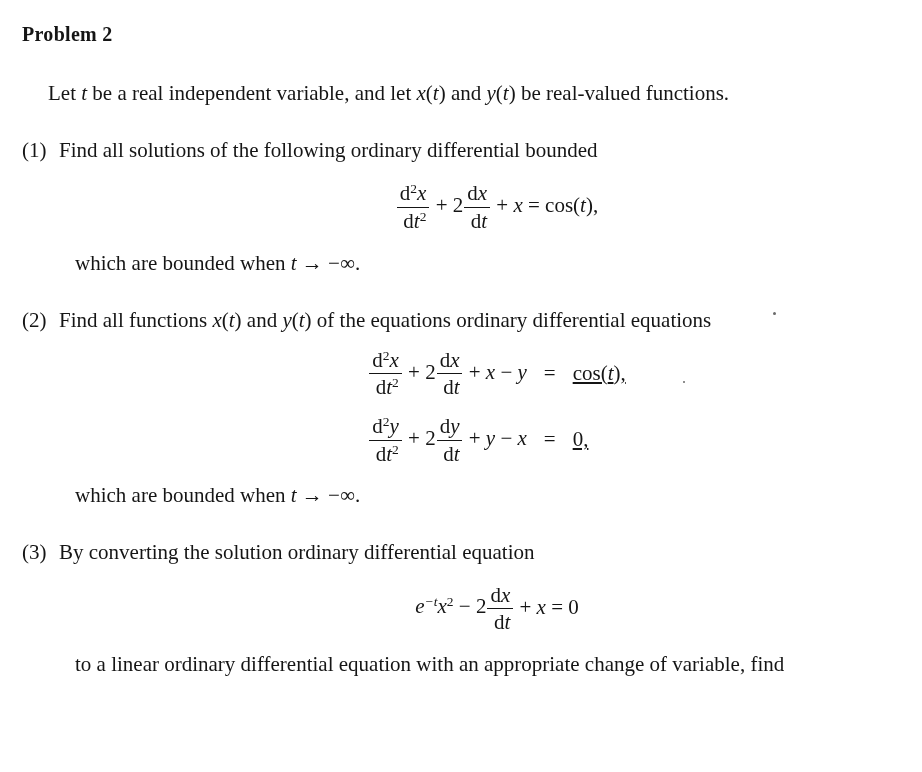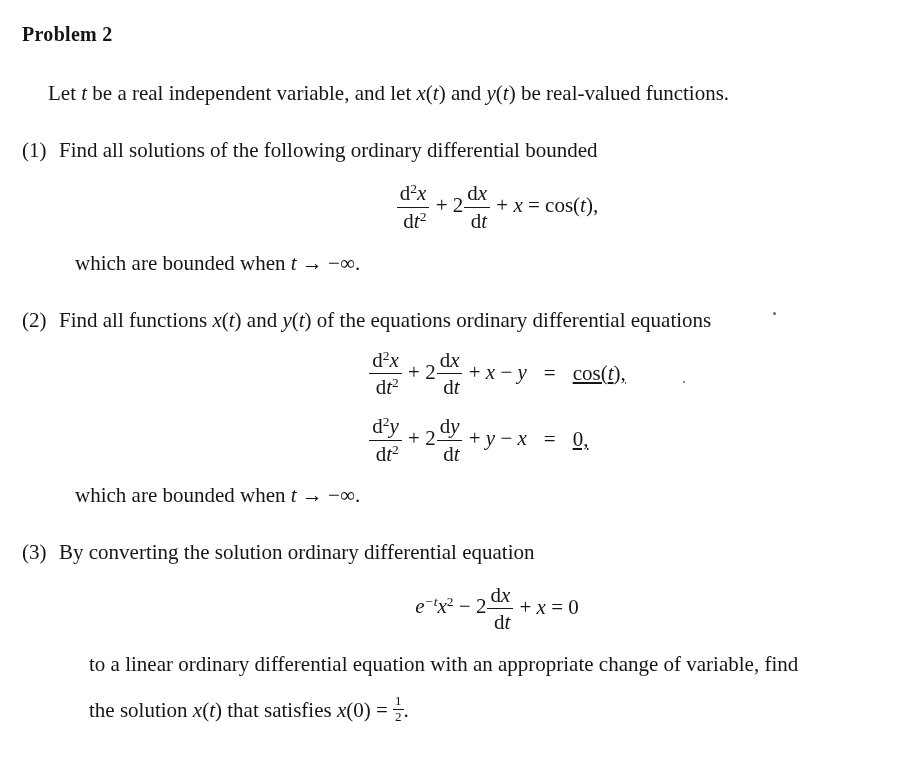--- a/index.html
+++ b/index.html
@@ -32,21 +32,21 @@
   .disp{text-align:center;margin:15px 0 14px 0;padding-left:72px;}
   .disp2{text-align:center;margin:12px 0 12px 0;padding-left:72px;}
   .frac{display:inline-block;vertical-align:middle;text-align:center;line-height:1.18;margin:0 1px;}
   .num{display:block;padding:1px 3px 1px 3px;border-bottom:1.7px solid #151515;}
   .den{display:block;padding:1px 3px 0 3px;text-align:right;}
   .seg-r{font-style:normal;}
   .seg-i{font-style:italic;}
   .seg-sup{font-size:13.5px;vertical-align:7px;}
   .seg-supi{font-size:13.5px;vertical-align:7px;font-style:italic;}
   .tail{margin:13px 0 0 53px;line-height:31px;}
-  .tail p{margin:14px;}
+  .tail p{margin:0;}
   .align{
     display:inline-grid;
     grid-template-columns:auto auto auto;
     row-gap:13px;
     align-items:center;
     text-align:left;
   }
   .lhs{justify-self:end;}
   .rel{justify-self:center;padding:0 17px;}
   .rhs{justify-self:start;text-decoration:underline;}
@@ -101,19 +101,18 @@
   <div class="item">
     <div class="item-head">
       <span class="marker">(3)</span>
       <div class="prompt"><span class="seg-r">By converting the solution ordinary differential equation</span></div>
     </div>
     <div class="disp">
       <span><span class="seg-i">e</span><span class="seg-supi">−t</span><span class="seg-i">x</span><span class="seg-sup">2</span><span class="seg-r"> − 2</span></span><span class="frac"><span class="num"><span class="seg-r">d</span><span class="seg-i">x</span></span><span class="den"><span class="seg-r">d</span><span class="seg-i">t</span></span></span><span><span class="seg-r"> + </span><span class="seg-i">x</span><span class="seg-r"> = 0</span></span>
     </div>
     <div class="tail">
       <p><span class="seg-r">to a linear ordinary differential equation with an appropriate change of variable, find</span></p>
-      <p><span><span class="seg-r">the solution </span><span class="seg-i">x</span><span class="seg-r">(</span><span class="seg-i">t</span><span class="seg-r">) that satisfies </span><span class="seg-i">x</span><span class="seg-r">(0) = </span></span><span class="sfrac"><span class="snum">1</span><span class="sden">2</span></span><span>.</span></p>
     </div>
   </div>
 
   <div class="speck speck-1"></div>
   <div class="speck speck-2"></div>
 </div>
 
 </body></html>

